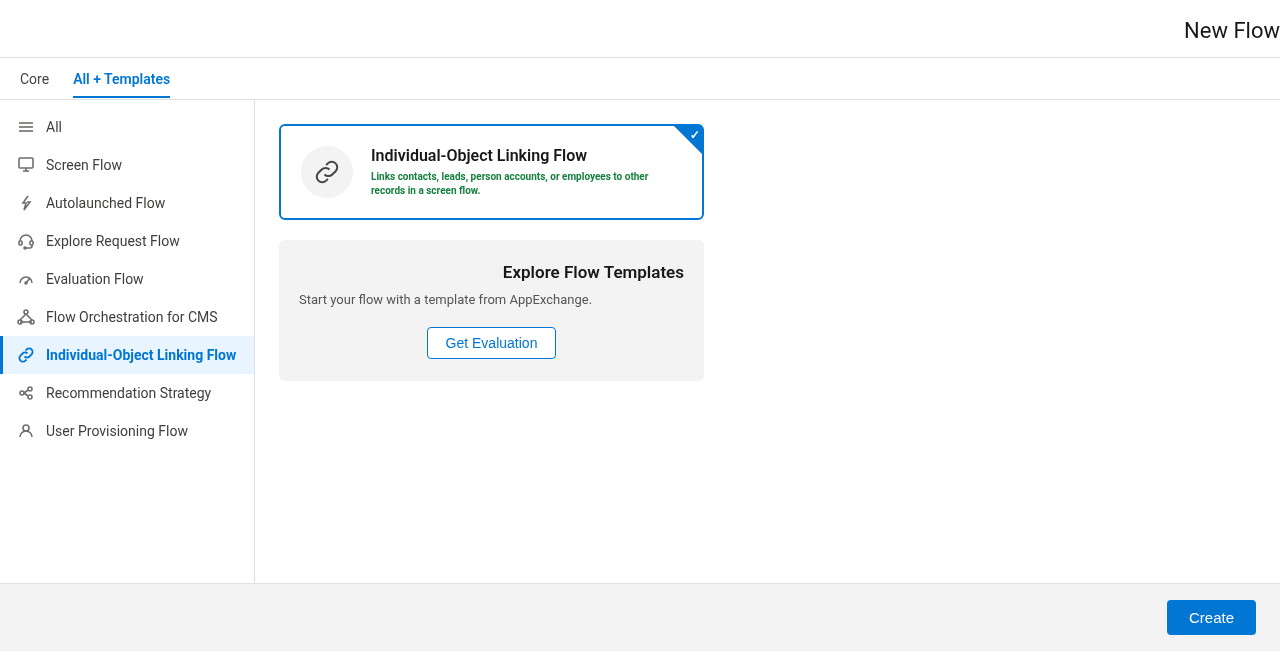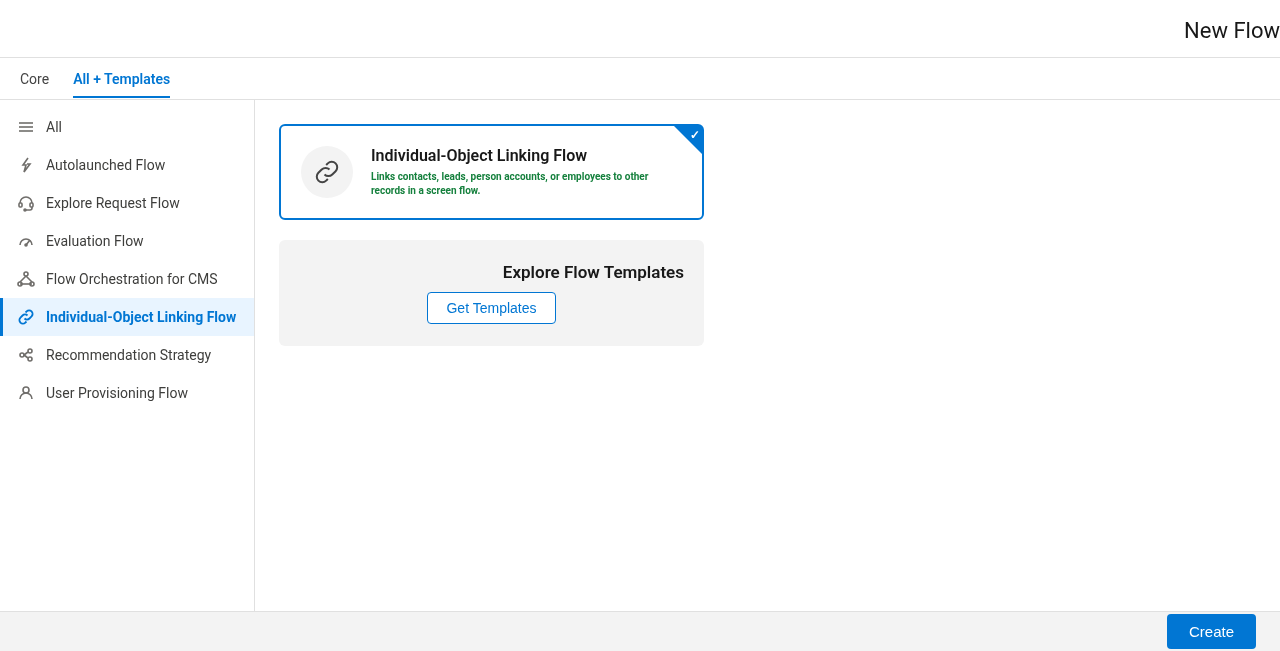--- a/index.html
+++ b/index.html
@@ -206,21 +206,21 @@
       font-size: 14px;
       cursor: pointer;
       display: block;
       margin: 0 auto;
     }
 
     
     .footer {
       border-top: 1px solid #e0e0e0;
       background: #f3f3f3;
-      height: 40px;
+      height: 68px;
       display: flex;
       align-items: center;
       justify-content: flex-end;
       padding: 0 24px;
     }
     .create-btn {
       background: #0176d3;
       color: #fff;
       border: none;
       border-radius: 4px;
@@ -253,20 +253,30 @@
       <span class="sidebar-icon">
         <svg width="18" height="18" viewBox="0 0 18 18" fill="none" stroke="currentColor" stroke-width="1.6">
           <line x1="2" y1="5" x2="16" y2="5"></line>
           <line x1="2" y1="9" x2="16" y2="9"></line>
           <line x1="2" y1="13" x2="16" y2="13"></line>
         </svg>
       </span>
       <span class="sidebar-label">All</span>
     </div>
 
+    <div class="sidebar-item">
+      <span class="sidebar-icon">
+        <svg width="18" height="18" viewBox="0 0 18 18" fill="none" stroke="currentColor" stroke-width="1.6">
+          <rect x="2" y="2" width="14" height="10" rx="1"></rect>
+          <line x1="6" y1="15" x2="12" y2="15"></line>
+          <line x1="9" y1="12" x2="9" y2="15"></line>
+        </svg>
+      </span>
+      <span class="sidebar-label">Screen Flow</span>
+    </div>
 
     <div class="sidebar-item">
       <span class="sidebar-icon">
         <svg width="18" height="18" viewBox="0 0 18 18" fill="none" stroke="currentColor" stroke-width="1.6">
           <polyline points="11,2 6,9 9,9 7,16 13,8 10,8"></polyline>
         </svg>
       </span>
       <span class="sidebar-label">Autolaunched Flow</span>
     </div>
 
@@ -357,21 +367,22 @@
         </svg>
       </div>
       <div class="card-text">
         <h3>Individual-Object Linking Flow</h3>
         <p>Links contacts, leads, person accounts, or employees to other records in a screen flow.</p>
       </div>
     </div>
 
     <div class="explore-card">
       <h3>Explore Flow Templates</h3>
-      <button class="get-templates-btn">Get Templates</button>
+      <p>Start your flow with a template from AppExchange.</p>
+      <button class="get-templates-btn">Get Evaluation</button>
     </div>
 
   </div>
 </div>
 
 <div class="footer">
   <button class="create-btn">Create</button>
 </div>
 
 </body></html>

